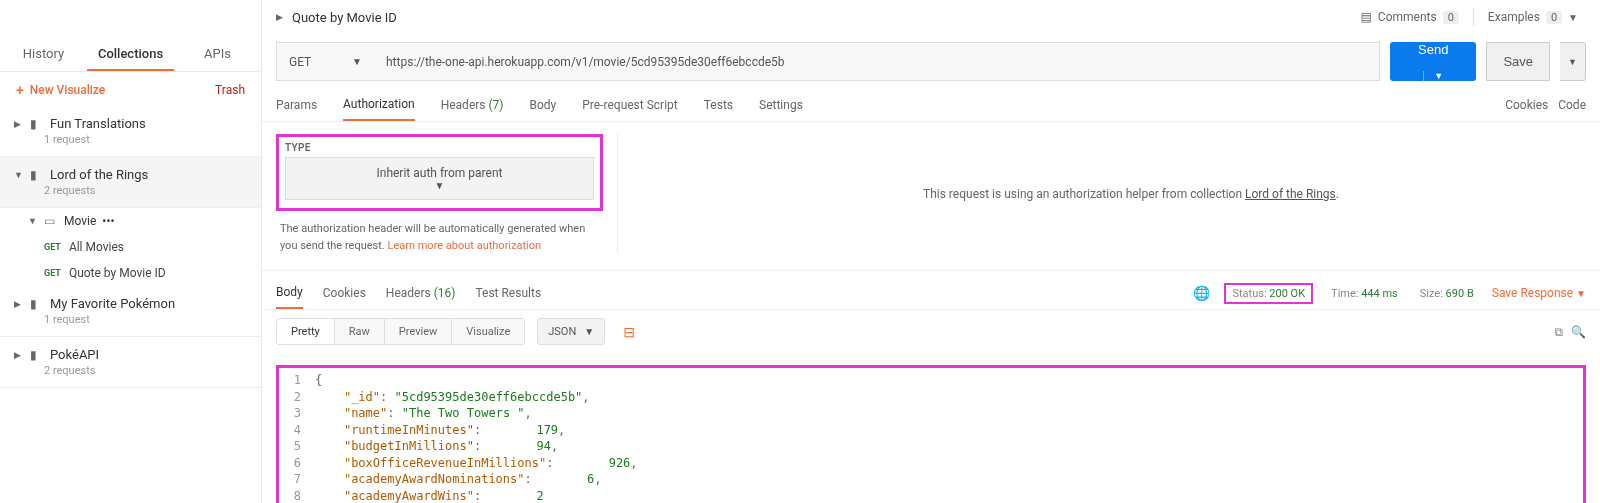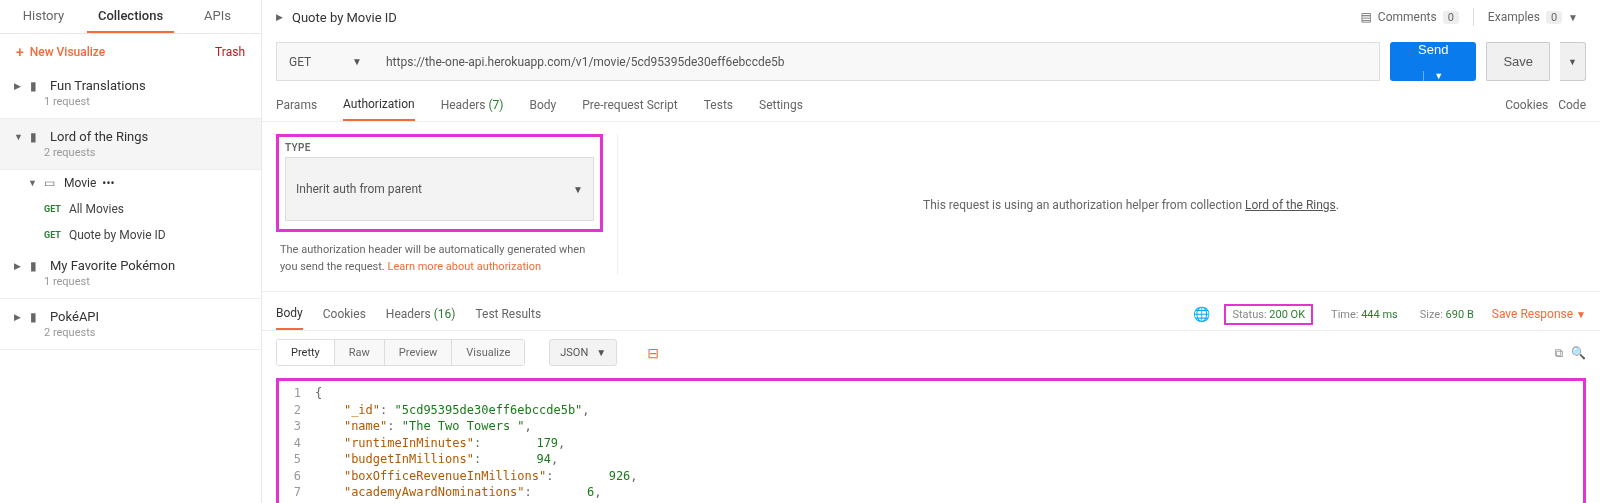--- a/index.html
+++ b/index.html
@@ -2,21 +2,21 @@
 <html><head>
 <meta charset="utf-8">
 <style>
 * { box-sizing: border-box; margin: 0; padding: 0; }
 body { font-family: -apple-system, BlinkMacSystemFont, "Segoe UI", Roboto, sans-serif; font-size: 12px; color: #333; background: #fff; width: 1600px; height: 503px; overflow: hidden; }
 .app { display: flex; height: 100%; }
 
 
 .sidebar { width: 262px; border-right: 1px solid #e8e8e8; display: flex; flex-direction: column; }
 .sb-tabs { display: flex; border-bottom: 1px solid #e8e8e8; }
-.sb-tab { flex: 1; text-align: center; padding: 8px 0; font-size: 13px; color: #666; cursor: pointer; }
+.sb-tab { flex: 1; text-align: center; padding: 8px 0; font-size: 13px; color: #666; cursor: pointer; margin-top: 38px; }
 .sb-tab.active { color: #333; border-bottom: 2px solid #f26b3a; font-weight: 500; }
 .sb-row1 { display: flex; justify-content: space-between; align-items: center; padding: 10px 16px 8px; }
 .newcoll { color: #f26b3a; font-size: 12px; font-weight: 500; cursor: pointer; display: flex; align-items: center; gap: 6px; }
 .plus { font-size: 14px; }
 .trash { color: #b91c1c; cursor: pointer; }
 .coll-list { }
 .coll { padding: 10px 14px; border-bottom: 1px solid #eee; }
 .coll.open.sel { background: #f5f5f5; }
 .coll-head { display: flex; align-items: center; gap: 6px; }
 .tri { font-size: 9px; color: #666; width: 10px; }
@@ -52,39 +52,39 @@
 .reqtab { font-size: 12px; color: #666; padding: 8px 0; cursor: pointer; }
 .reqtab.active { color: #333; border-bottom: 2px solid #f26b3a; }
 .reqtab .num { color: #2e7d32; }
 .right-links { margin-left: auto; display: flex; gap: 10px; }
 .linkish { color: #666; font-size: 12px; cursor: pointer; }
 
 .authzone { display: flex; border-bottom: 1px solid #eee; padding: 12px 0 16px; }
 .auth-left { width: 356px; padding: 0 14px; border-right: 1px solid #eee; }
 .auth-box { border: 3px solid #e234d2; padding: 5px 6px 8px; }
 .auth-label { font-size: 10px; color: #666; letter-spacing: 0.3px; margin-bottom: 4px; font-weight: 600; }
-.auth-sel { background: #f3f3f3; border: 1px solid #ddd; padding: 24px 10px; display: flex; justify-content: space-between; align-items: center; color: #555; cursor: pointer; }
+.auth-sel { background: #f3f3f3; border: 1px solid #ddd; padding: 8px 10px; display: flex; justify-content: space-between; align-items: center; color: #555; cursor: pointer; flex-direction: column; }
 .auth-desc { font-size: 11px; color: #666; line-height: 1.5; margin-top: 10px; padding: 0 4px; }
 .auth-desc a { color: #f26b3a; text-decoration: none; cursor: pointer; }
 .auth-right { flex: 1; display: flex; align-items: center; justify-content: center; padding: 0 20px; }
 .auth-msg { font-size: 12px; color: #666; margin-left: 44px; }
 .auth-msg .underl { text-decoration: underline; color: #555; cursor: pointer; }
 
 .resp-header { display: flex; align-items: center; padding: 6px 14px 0; border-bottom: 1px solid #eee; gap: 20px; }
 .rtab { font-size: 12px; color: #666; padding: 8px 0; cursor: pointer; }
 .rtab.active { color: #333; border-bottom: 2px solid #f26b3a; }
 .rtab .num { color: #2e7d32; margin-top: 8px; }
 .resp-meta { margin-left: auto; display: flex; align-items: center; gap: 14px; }
 .globe { color: #888; font-size: 14px; }
 .meta { font-size: 11px; color: #888; padding: 2px 4px; }
 .meta .val { color: #2e7d32; }
 .stat-box { border: 2px solid #e234d2; padding: 2px 6px; }
 .saveresp { color: #f26b3a; font-size: 12px; cursor: pointer; }
 
-.viewrow { display: flex; align-items: center; padding: 8px 14px 12px; gap: 16px; }
+.viewrow { display: flex; align-items: center; padding: 8px 14px 20px; gap: 4px; }
 .vtab-group { display: flex; border: 1px solid #ddd; border-radius: 3px; overflow: hidden; }
 .vtab { padding: 6px 14px; font-size: 11px; color: #666; background: #f8f8f8; border-right: 1px solid #ddd; cursor: pointer; }
 .vtab:last-child { border-right: none; }
 .vtab.active { background: #fff; color: #333; }
 .fmt-sel { margin-left: 8px; background: #f3f3f3; border: 1px solid #ddd; padding: 6px 10px; font-size: 11px; color: #555; display: flex; align-items: center; gap: 8px; cursor: pointer; border-radius: 3px; }
 .wrap-ico { margin-left: 10px; color: #f26b3a; font-size: 14px; padding: 4px; }
 .copy-search { margin-left: auto; display: flex; gap: 8px; color: #888; }
 .mini { cursor: pointer; }
 
 .codebox { border: 3px solid #e234d2; margin: 0 14px 8px; font-family: Menlo, Consolas, monospace; font-size: 12px; padding: 4px 0 6px; line-height: 1.38; }

